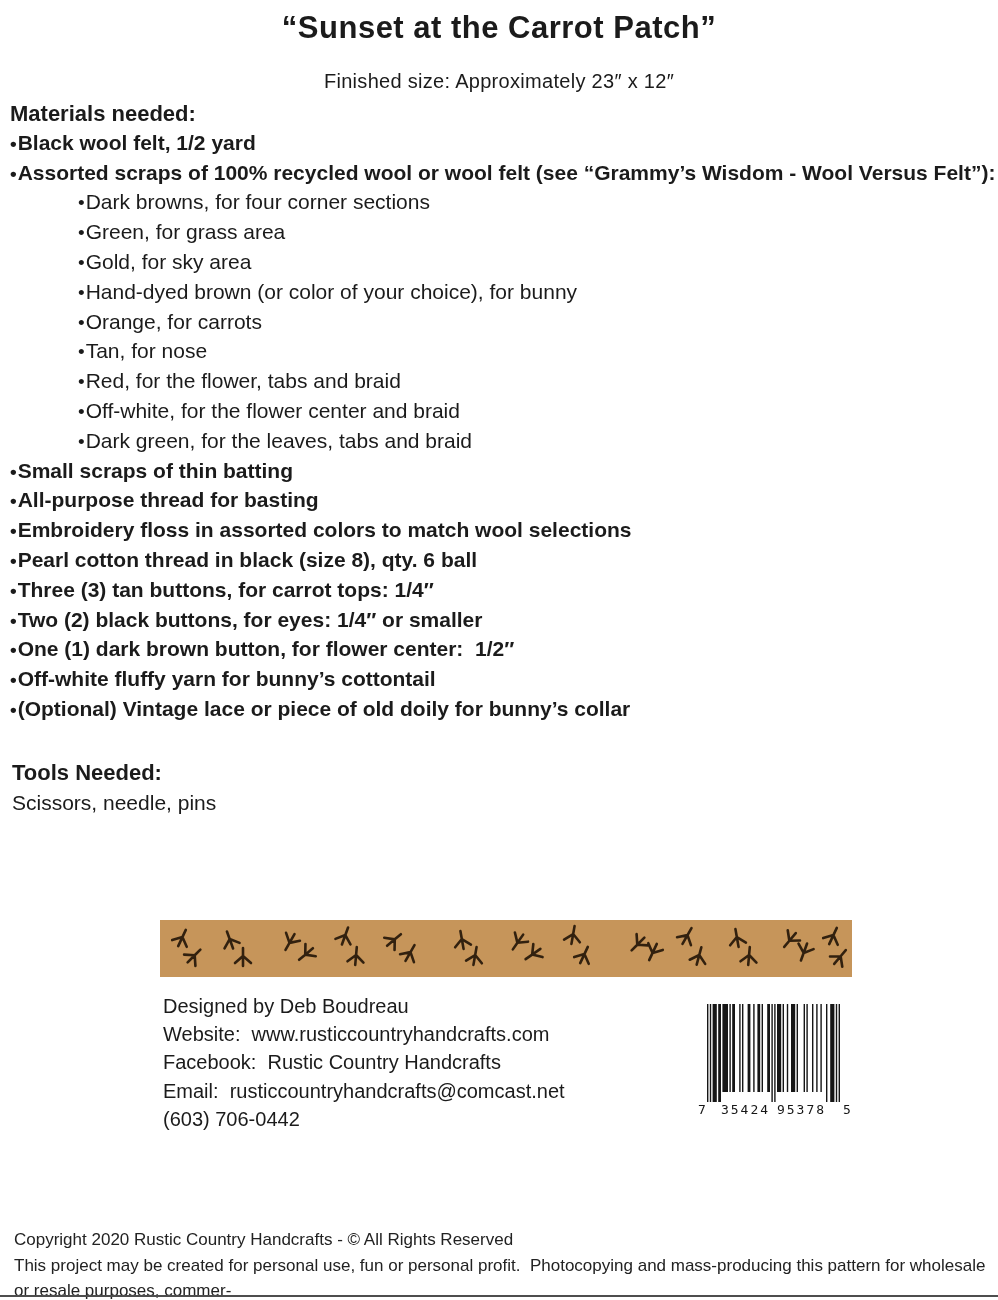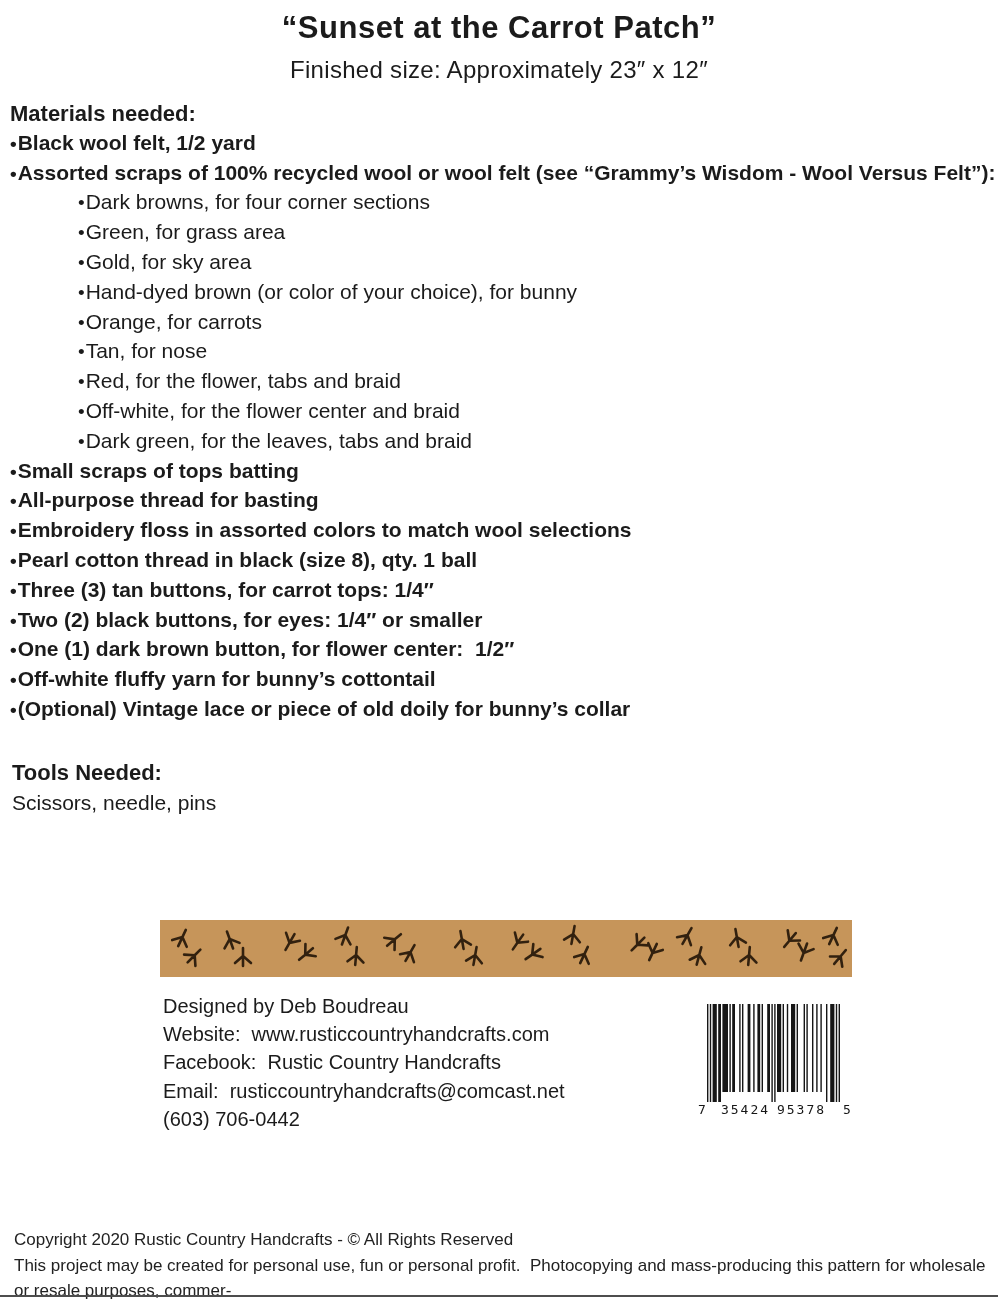--- a/index.html
+++ b/index.html
@@ -6,21 +6,21 @@
   .page{
     position:relative;
     width:998px;height:1300px;
     background:#ffffff;
     font-family:"Liberation Sans", sans-serif;
     color:#1b1b1b;
     overflow:hidden;
   }
   .title-block{position:absolute;top:10px;left:0;width:100%;text-align:center;}
   .title{font-size:31px;font-weight:700;letter-spacing:0.5px;}
-  .subtitle{font-size:24px;font-weight:500;margin-top:10px;letter-spacing:0.3px;}
+  .subtitle{font-size:20px;font-weight:500;margin-top:24px;letter-spacing:0.3px;}
 
   .materials{position:absolute;left:10px;top:100px;font-size:21px;line-height:28.8px;}
   .section-heading{font-size:22px;font-weight:600;}
   .mat-row{white-space:pre-wrap;}
   .mat-row.lvl0{margin-left:0;font-weight:bold;}
   .mat-row.lvl1{margin-left:68px;}
   .bullet{font-size:19px;margin-right:1px;}
 
   .tools{position:absolute;left:12px;top:758px;font-size:21px;line-height:30px;}
 
@@ -53,24 +53,24 @@
     <div class="mat-row lvl0"><span class="bullet">•</span><span>Assorted scraps of 100% recycled wool or wool felt (see “Grammy’s Wisdom - Wool Versus Felt”):</span></div>
     <div class="mat-row lvl1"><span class="bullet">•</span><span>Dark browns, for four corner sections</span></div>
     <div class="mat-row lvl1"><span class="bullet">•</span><span>Green, for grass area</span></div>
     <div class="mat-row lvl1"><span class="bullet">•</span><span>Gold, for sky area</span></div>
     <div class="mat-row lvl1"><span class="bullet">•</span><span>Hand-dyed brown (or color of your choice), for bunny</span></div>
     <div class="mat-row lvl1"><span class="bullet">•</span><span>Orange, for carrots</span></div>
     <div class="mat-row lvl1"><span class="bullet">•</span><span>Tan, for nose</span></div>
     <div class="mat-row lvl1"><span class="bullet">•</span><span>Red, for the flower, tabs and braid</span></div>
     <div class="mat-row lvl1"><span class="bullet">•</span><span>Off-white, for the flower center and braid</span></div>
     <div class="mat-row lvl1"><span class="bullet">•</span><span>Dark green, for the leaves, tabs and braid</span></div>
-    <div class="mat-row lvl0"><span class="bullet">•</span><span>Small scraps of tops batting</span></div>
+    <div class="mat-row lvl0"><span class="bullet">•</span><span>Small scraps of thin batting</span></div>
     <div class="mat-row lvl0"><span class="bullet">•</span><span>All-purpose thread for basting</span></div>
     <div class="mat-row lvl0"><span class="bullet">•</span><span>Embroidery floss in assorted colors to match wool selections</span></div>
-    <div class="mat-row lvl0"><span class="bullet">•</span><span>Pearl cotton thread in black (size 8), qty. 1 ball</span></div>
+    <div class="mat-row lvl0"><span class="bullet">•</span><span>Pearl cotton thread in black (size 8), qty. 6 ball</span></div>
     <div class="mat-row lvl0"><span class="bullet">•</span><span>Three (3) tan buttons, for carrot tops: 1/4″</span></div>
     <div class="mat-row lvl0"><span class="bullet">•</span><span>Two (2) black buttons, for eyes: 1/4″ or smaller</span></div>
     <div class="mat-row lvl0"><span class="bullet">•</span><span>One (1) dark brown button, for flower center:  1/2″</span></div>
     <div class="mat-row lvl0"><span class="bullet">•</span><span>Off-white fluffy yarn for bunny’s cottontail</span></div>
     <div class="mat-row lvl0"><span class="bullet">•</span><span>(Optional) Vintage lace or piece of old doily for bunny’s collar</span></div>
   </div>
 
   <div class="tools">
     <div class="section-heading">Tools Needed:</div>
     <div>Scissors, needle, pins</div>

